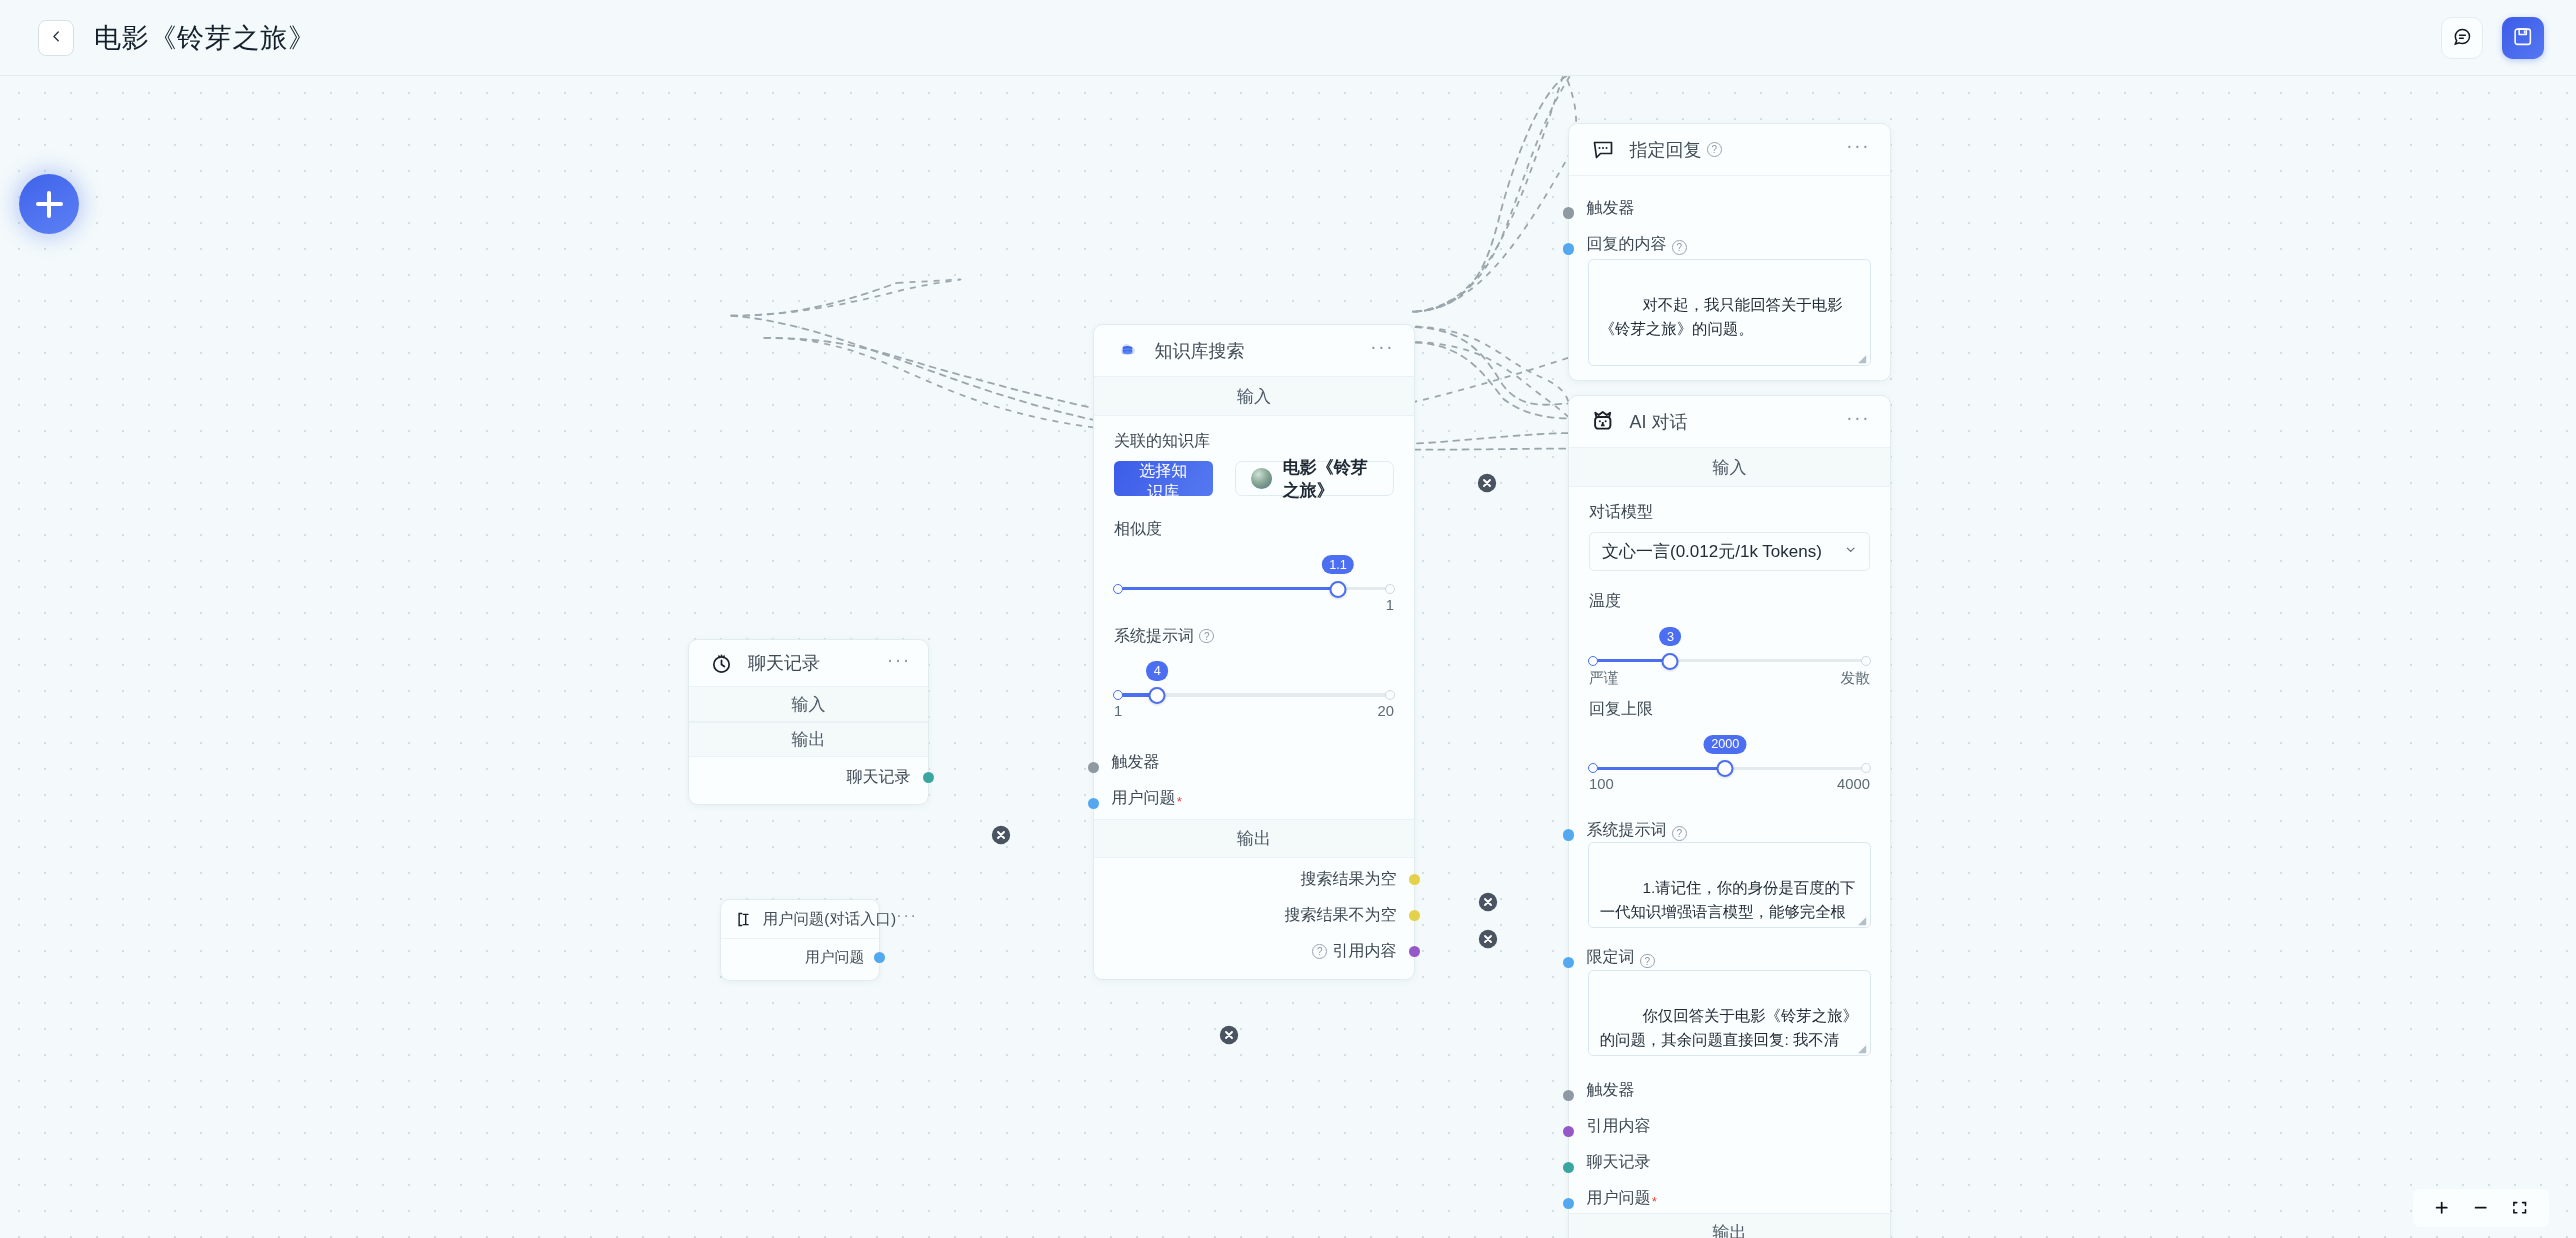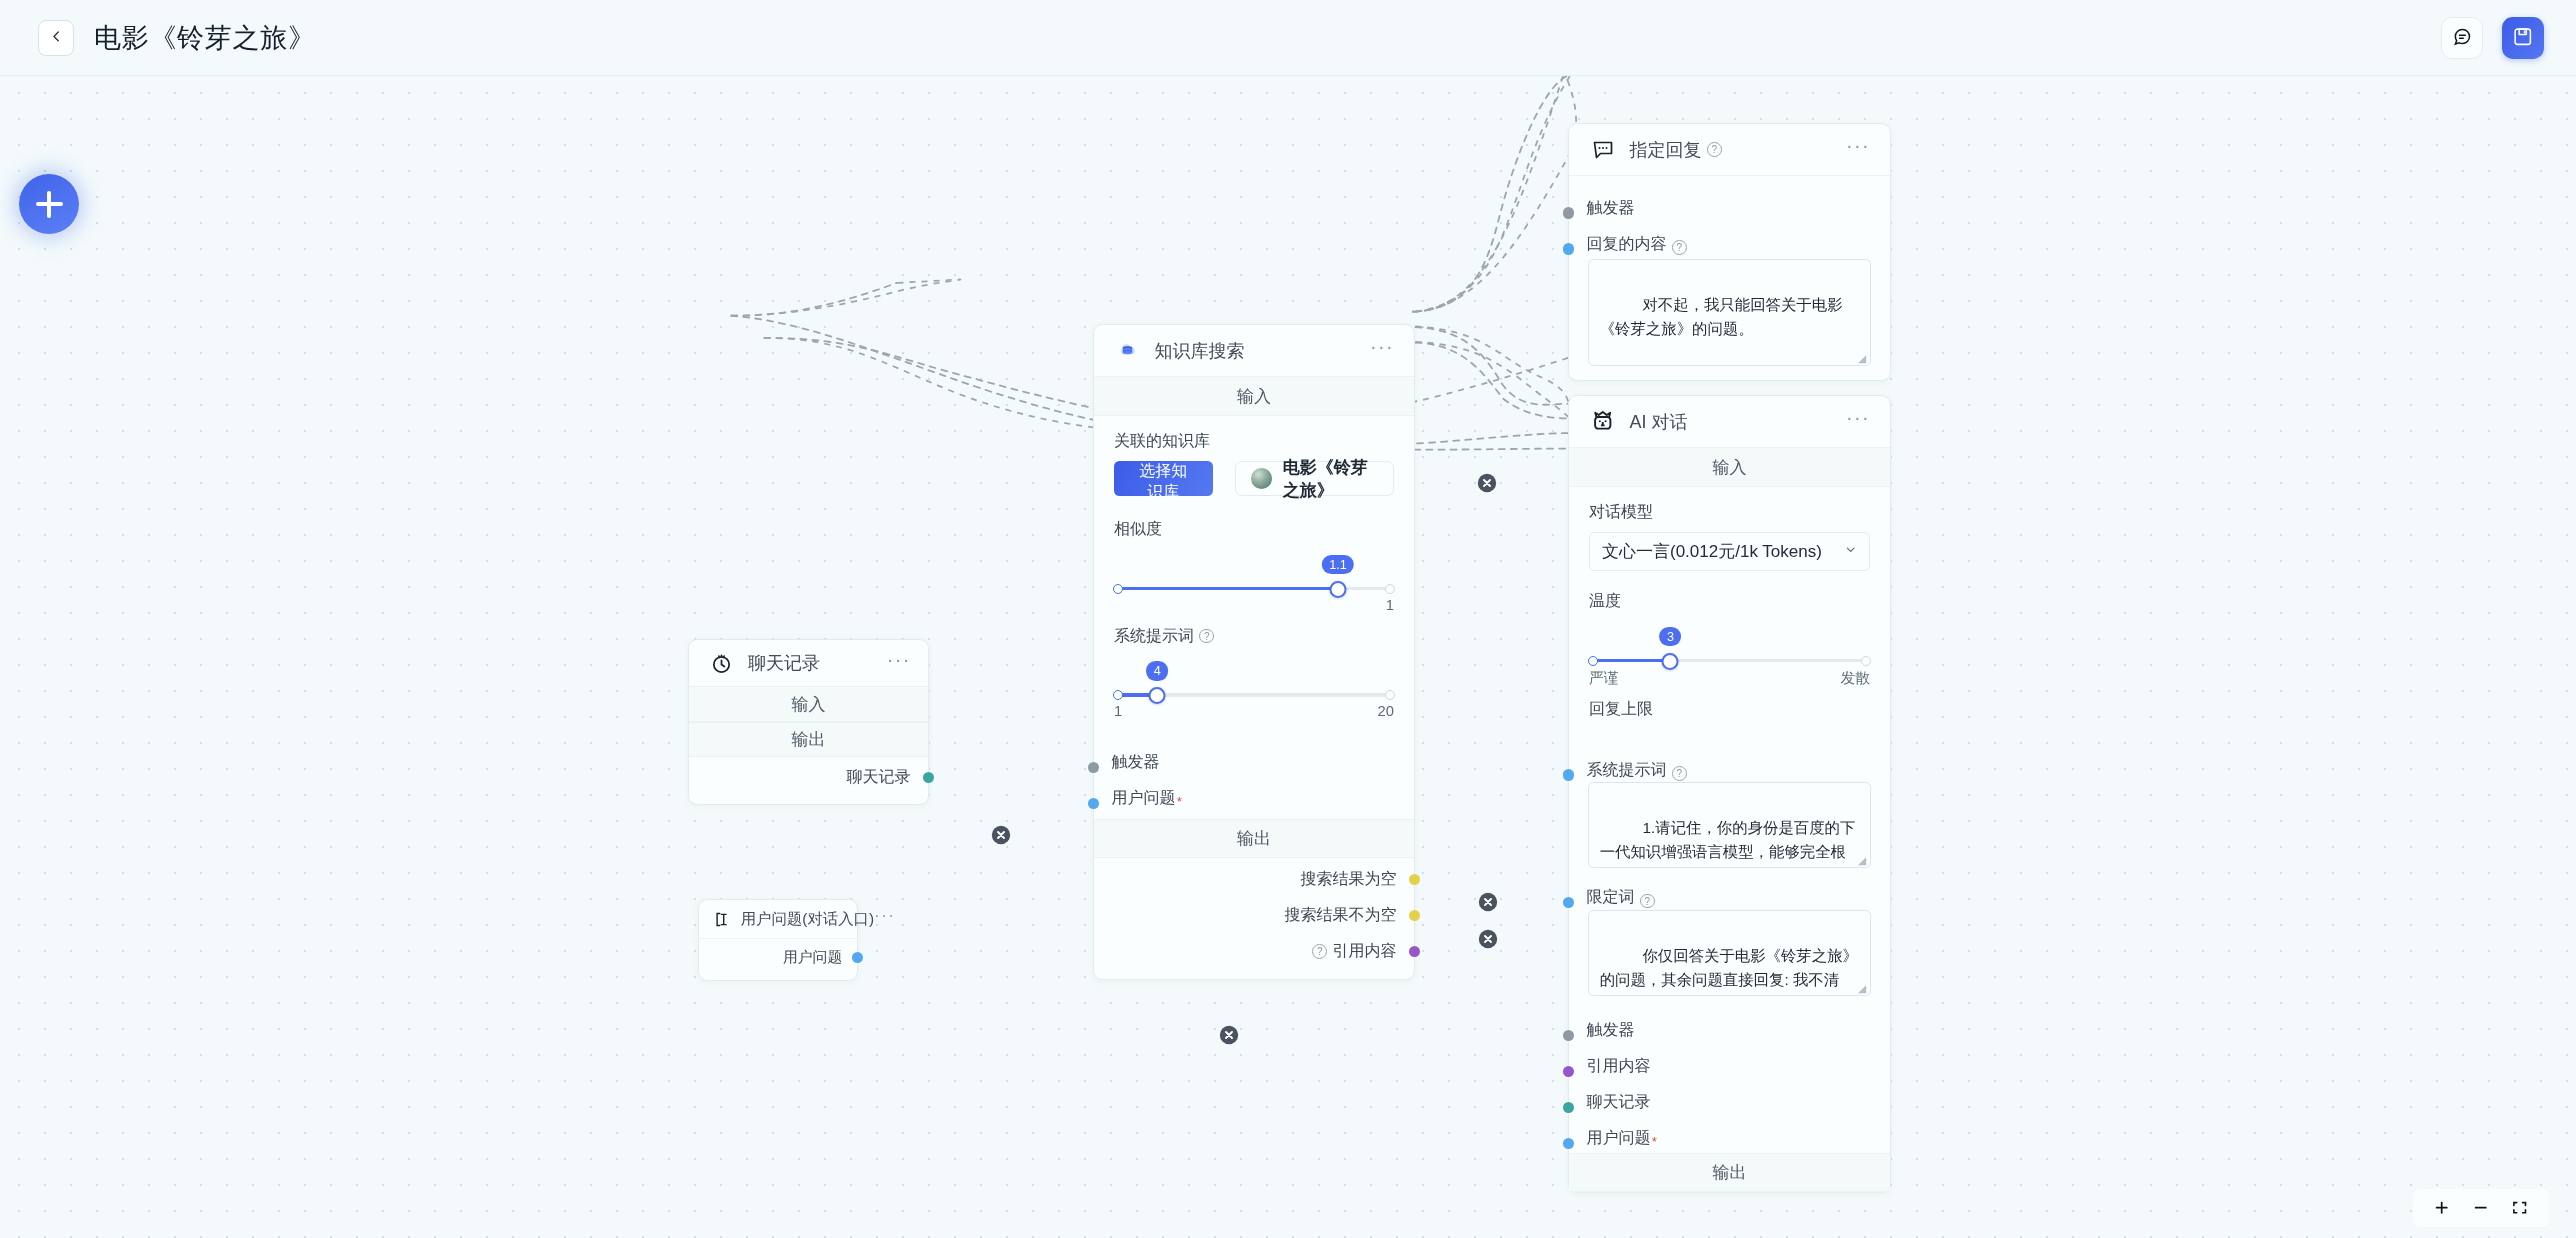--- a/index.html
+++ b/index.html
@@ -402,20 +402,30 @@
         <div class="s-fill" style="width:29%;"></div>
         <div class="s-dot-l"></div>
         <div class="s-dot-r"></div>
         <div class="s-bubble" style="left:29%;">3</div>
         <div class="s-handle" style="left:29%;"></div>
         <div class="s-min">严谨</div>
         <div class="s-max">发散</div>
       </div>
 
       <div class="field-label" style="margin-top:17.4px;">回复上限</div>
+      <div class="slider-wrap">
+        <div class="s-track"></div>
+        <div class="s-fill" style="width:48.5%;"></div>
+        <div class="s-dot-l"></div>
+        <div class="s-dot-r"></div>
+        <div class="s-bubble" style="left:48.5%;">2000</div>
+        <div class="s-handle" style="left:48.5%;"></div>
+        <div class="s-min">100</div>
+        <div class="s-max">4000</div>
+      </div>
     </div>
 
     <div style="padding:0 0 4px 0;">
       <div class="port-row inp" style="height:34px;">
         <span class="dot l c-blue"></span>
         <span>系统提示词</span>
         <span class="qmark">?</span>
       </div>
       <div style="padding:1.3px 19px 0 19px;">
         <div class="ta" style="height:86px;">
@@ -560,21 +570,21 @@
     <div class="section-bar" style="height:35px;">输入</div>
     <div class="section-bar out" style="height:35px;">输出</div>
     <div style="padding:2.7px 0 8px 0;">
       <div class="port-row outp">
         <span>聊天记录</span>
         <span class="dot r c-teal"></span>
       </div>
     </div>
   </div>
 
-  <div class="node" style="left:698px; top:823px; width:160px;">
+  <div class="node" style="left:720px; top:823px; width:160px;">
     <div class="node-head" style="height:39px;padding:0 13.4px 0 12px;">
       <span class="n-icon" style="width:23px;height:23px;">
         <svg width="19" height="19" viewBox="0 0 24 24" fill="none" stroke="#1a2128" stroke-width="1.8" stroke-linecap="round">
           <path d="M8.5 4.5H5.2v15h3.3"></path>
             <path d="M10.5 5.5h6M10.5 18.5h6M13.5 5.5v13"></path>
         </svg>
       </span>
       <span class="n-title" style="font-size:15.4px;margin-left:6.7px;">用户问题(对话入口)</span>
       <span class="n-more" style="font-size:17.4px;padding-bottom:6.7px;">···</span>
     </div>

